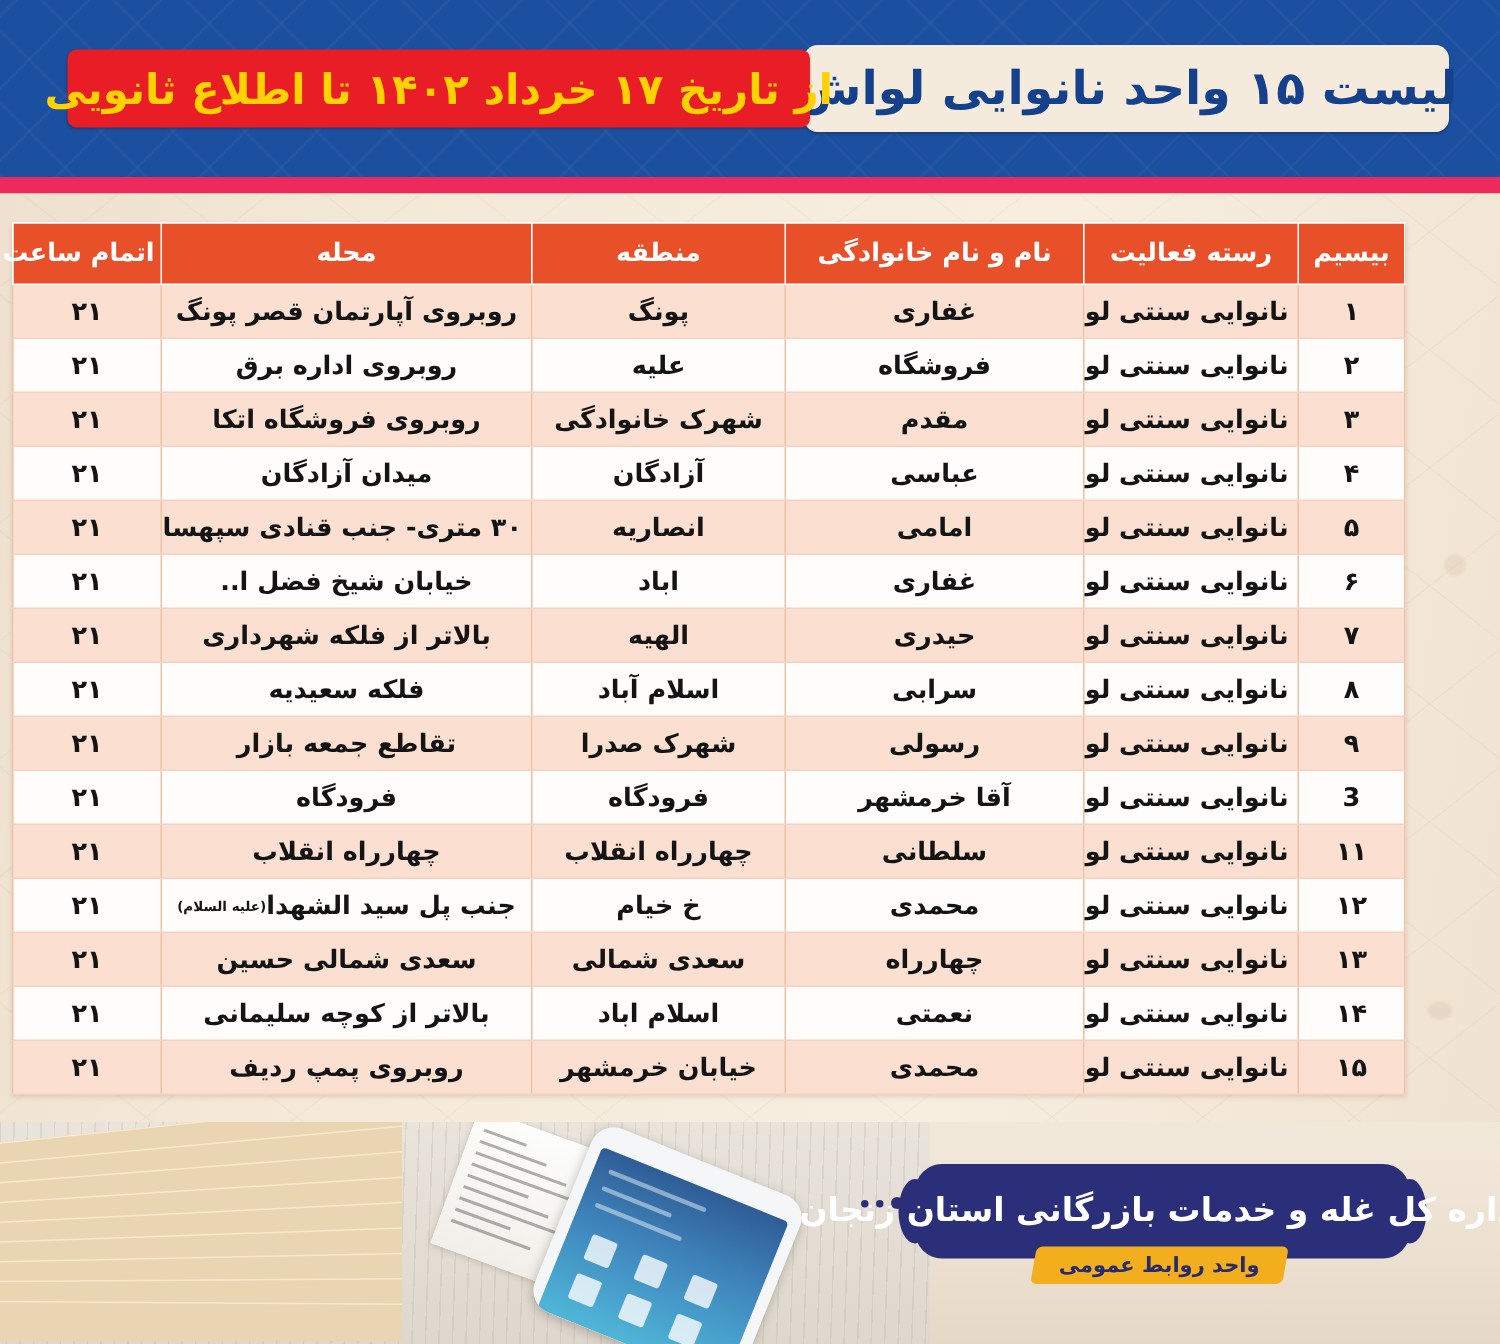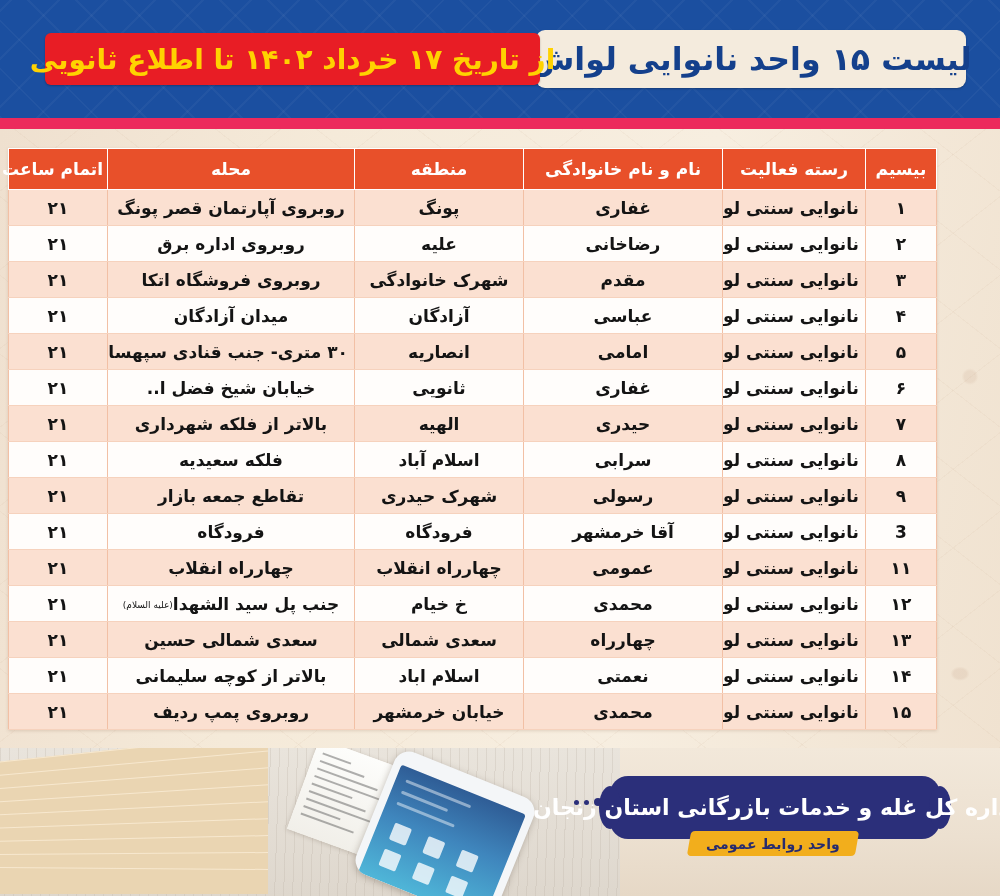--- a/index.html
+++ b/index.html
@@ -159,21 +159,21 @@
   td.c-mahalle { width: 238px; }
   td.c-saat    { width: 90px;  font-size: 18px; }
 
   th.h-radif   { width: 62px; }
   th.h-reste   { width: 134px; }
   th.h-name    { width: 190px; }
   th.h-mantaqe { width: 160px; }
   th.h-mahalle { width: 238px; }
   th.h-saat    { width: 90px; }
 
-  .sup-small { font-size: 9px; font-weight: normal; vertical-align: 2px; }
+  .sup-small { font-size: 9px; font-weight: bold; vertical-align: 2px; }
 
   
   .footer {
     position: absolute;
     top: 748px; left: 0;
     width: 1000px;
     height: 148px;
     overflow: hidden;
     background: linear-gradient(180deg, #f2e8da 0%, #ece0d0 60%, #e6d8c6 100%);
   }
@@ -368,21 +368,21 @@
             <td class="c-radif">۱</td>
             <td class="c-reste">نانوایی سنتی لواش</td>
             <td class="c-name">غفاری</td>
             <td class="c-mantaqe">پونگ</td>
             <td class="c-mahalle"><span>روبروی آپارتمان قصر پونگ</span></td>
             <td class="c-saat">۲۱</td>
           </tr>
           <tr class="even">
             <td class="c-radif">۲</td>
             <td class="c-reste">نانوایی سنتی لواش</td>
-            <td class="c-name">رضاخانی</td>
+            <td class="c-name">فروشگاه</td>
             <td class="c-mantaqe">علیه</td>
             <td class="c-mahalle"><span>روبروی اداره برق</span></td>
             <td class="c-saat">۲۱</td>
           </tr>
           <tr class="odd">
             <td class="c-radif">۳</td>
             <td class="c-reste">نانوایی سنتی لواش</td>
             <td class="c-name">مقدم</td>
             <td class="c-mantaqe">شهرک خانوادگی</td>
             <td class="c-mahalle"><span>روبروی فروشگاه اتکا</span></td>
@@ -401,21 +401,21 @@
             <td class="c-reste">نانوایی سنتی لواش</td>
             <td class="c-name">امامی</td>
             <td class="c-mantaqe">انصاریه</td>
             <td class="c-mahalle"><span>۳۰ متری- جنب قنادی سپهسالار</span></td>
             <td class="c-saat">۲۱</td>
           </tr>
           <tr class="even">
             <td class="c-radif">۶</td>
             <td class="c-reste">نانوایی سنتی لواش</td>
             <td class="c-name">غفاری</td>
-            <td class="c-mantaqe">ثانویی</td>
+            <td class="c-mantaqe">اباد</td>
             <td class="c-mahalle"><span>خیابان شیخ فضل ا..</span></td>
             <td class="c-saat">۲۱</td>
           </tr>
           <tr class="odd">
             <td class="c-radif">۷</td>
             <td class="c-reste">نانوایی سنتی لواش</td>
             <td class="c-name">حیدری</td>
             <td class="c-mantaqe">الهیه</td>
             <td class="c-mahalle"><span>بالاتر از فلکه شهرداری</span></td>
             <td class="c-saat">۲۱</td>
@@ -425,36 +425,36 @@
             <td class="c-reste">نانوایی سنتی لواش</td>
             <td class="c-name">سرابی</td>
             <td class="c-mantaqe">اسلام آباد</td>
             <td class="c-mahalle"><span>فلکه سعیدیه</span></td>
             <td class="c-saat">۲۱</td>
           </tr>
           <tr class="odd">
             <td class="c-radif">۹</td>
             <td class="c-reste">نانوایی سنتی لواش</td>
             <td class="c-name">رسولی</td>
-            <td class="c-mantaqe">شهرک حیدری</td>
+            <td class="c-mantaqe">شهرک صدرا</td>
             <td class="c-mahalle"><span>تقاطع جمعه بازار</span></td>
             <td class="c-saat">۲۱</td>
           </tr>
           <tr class="even">
             <td class="c-radif">3</td>
             <td class="c-reste">نانوایی سنتی لواش</td>
             <td class="c-name">آقا خرمشهر</td>
             <td class="c-mantaqe">فرودگاه</td>
             <td class="c-mahalle"><span>فرودگاه</span></td>
             <td class="c-saat">۲۱</td>
           </tr>
           <tr class="odd">
             <td class="c-radif">۱۱</td>
             <td class="c-reste">نانوایی سنتی لواش</td>
-            <td class="c-name">عمومی</td>
+            <td class="c-name">سلطانی</td>
             <td class="c-mantaqe">چهارراه انقلاب</td>
             <td class="c-mahalle"><span>چهارراه انقلاب</span></td>
             <td class="c-saat">۲۱</td>
           </tr>
           <tr class="even">
             <td class="c-radif">۱۲</td>
             <td class="c-reste">نانوایی سنتی لواش</td>
             <td class="c-name">محمدی</td>
             <td class="c-mantaqe">خ خیام</td>
             <td class="c-mahalle"><span>جنب پل سید الشهدا</span><span class="sup-small">(علیه السلام)</span></td>

